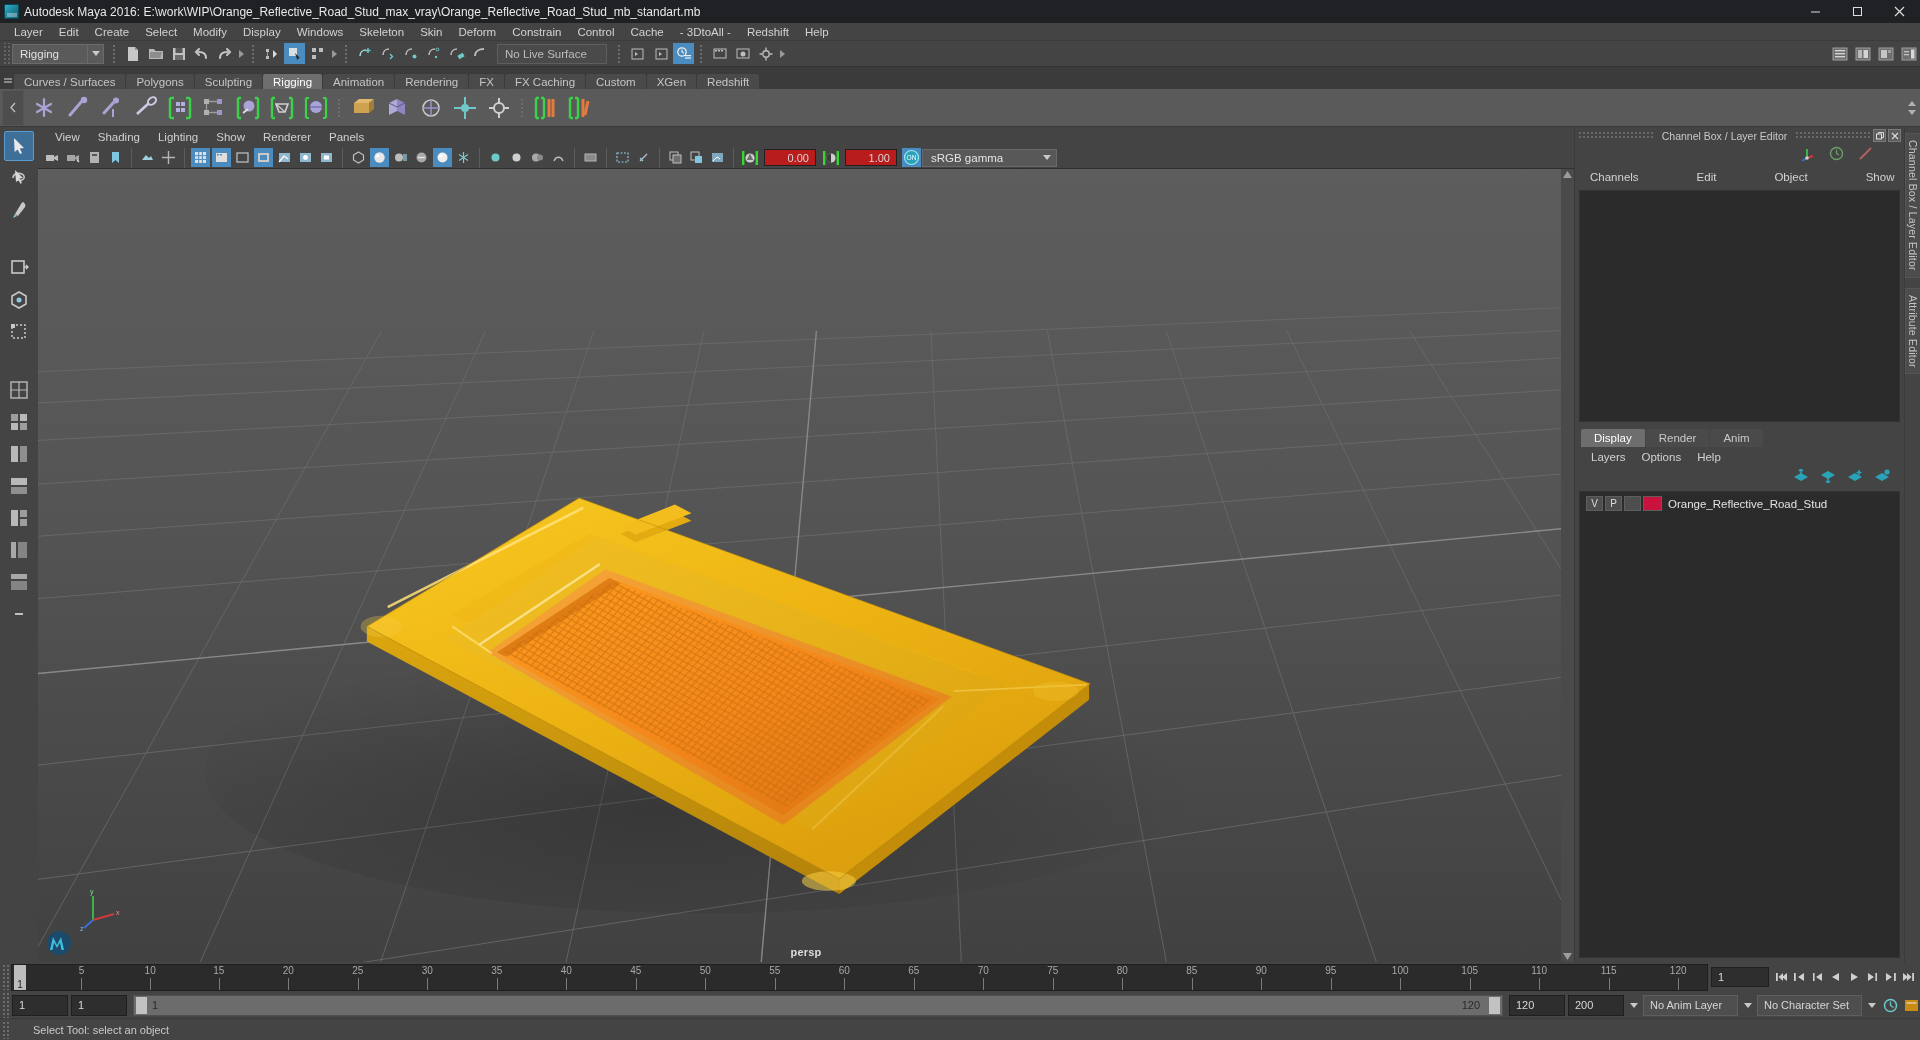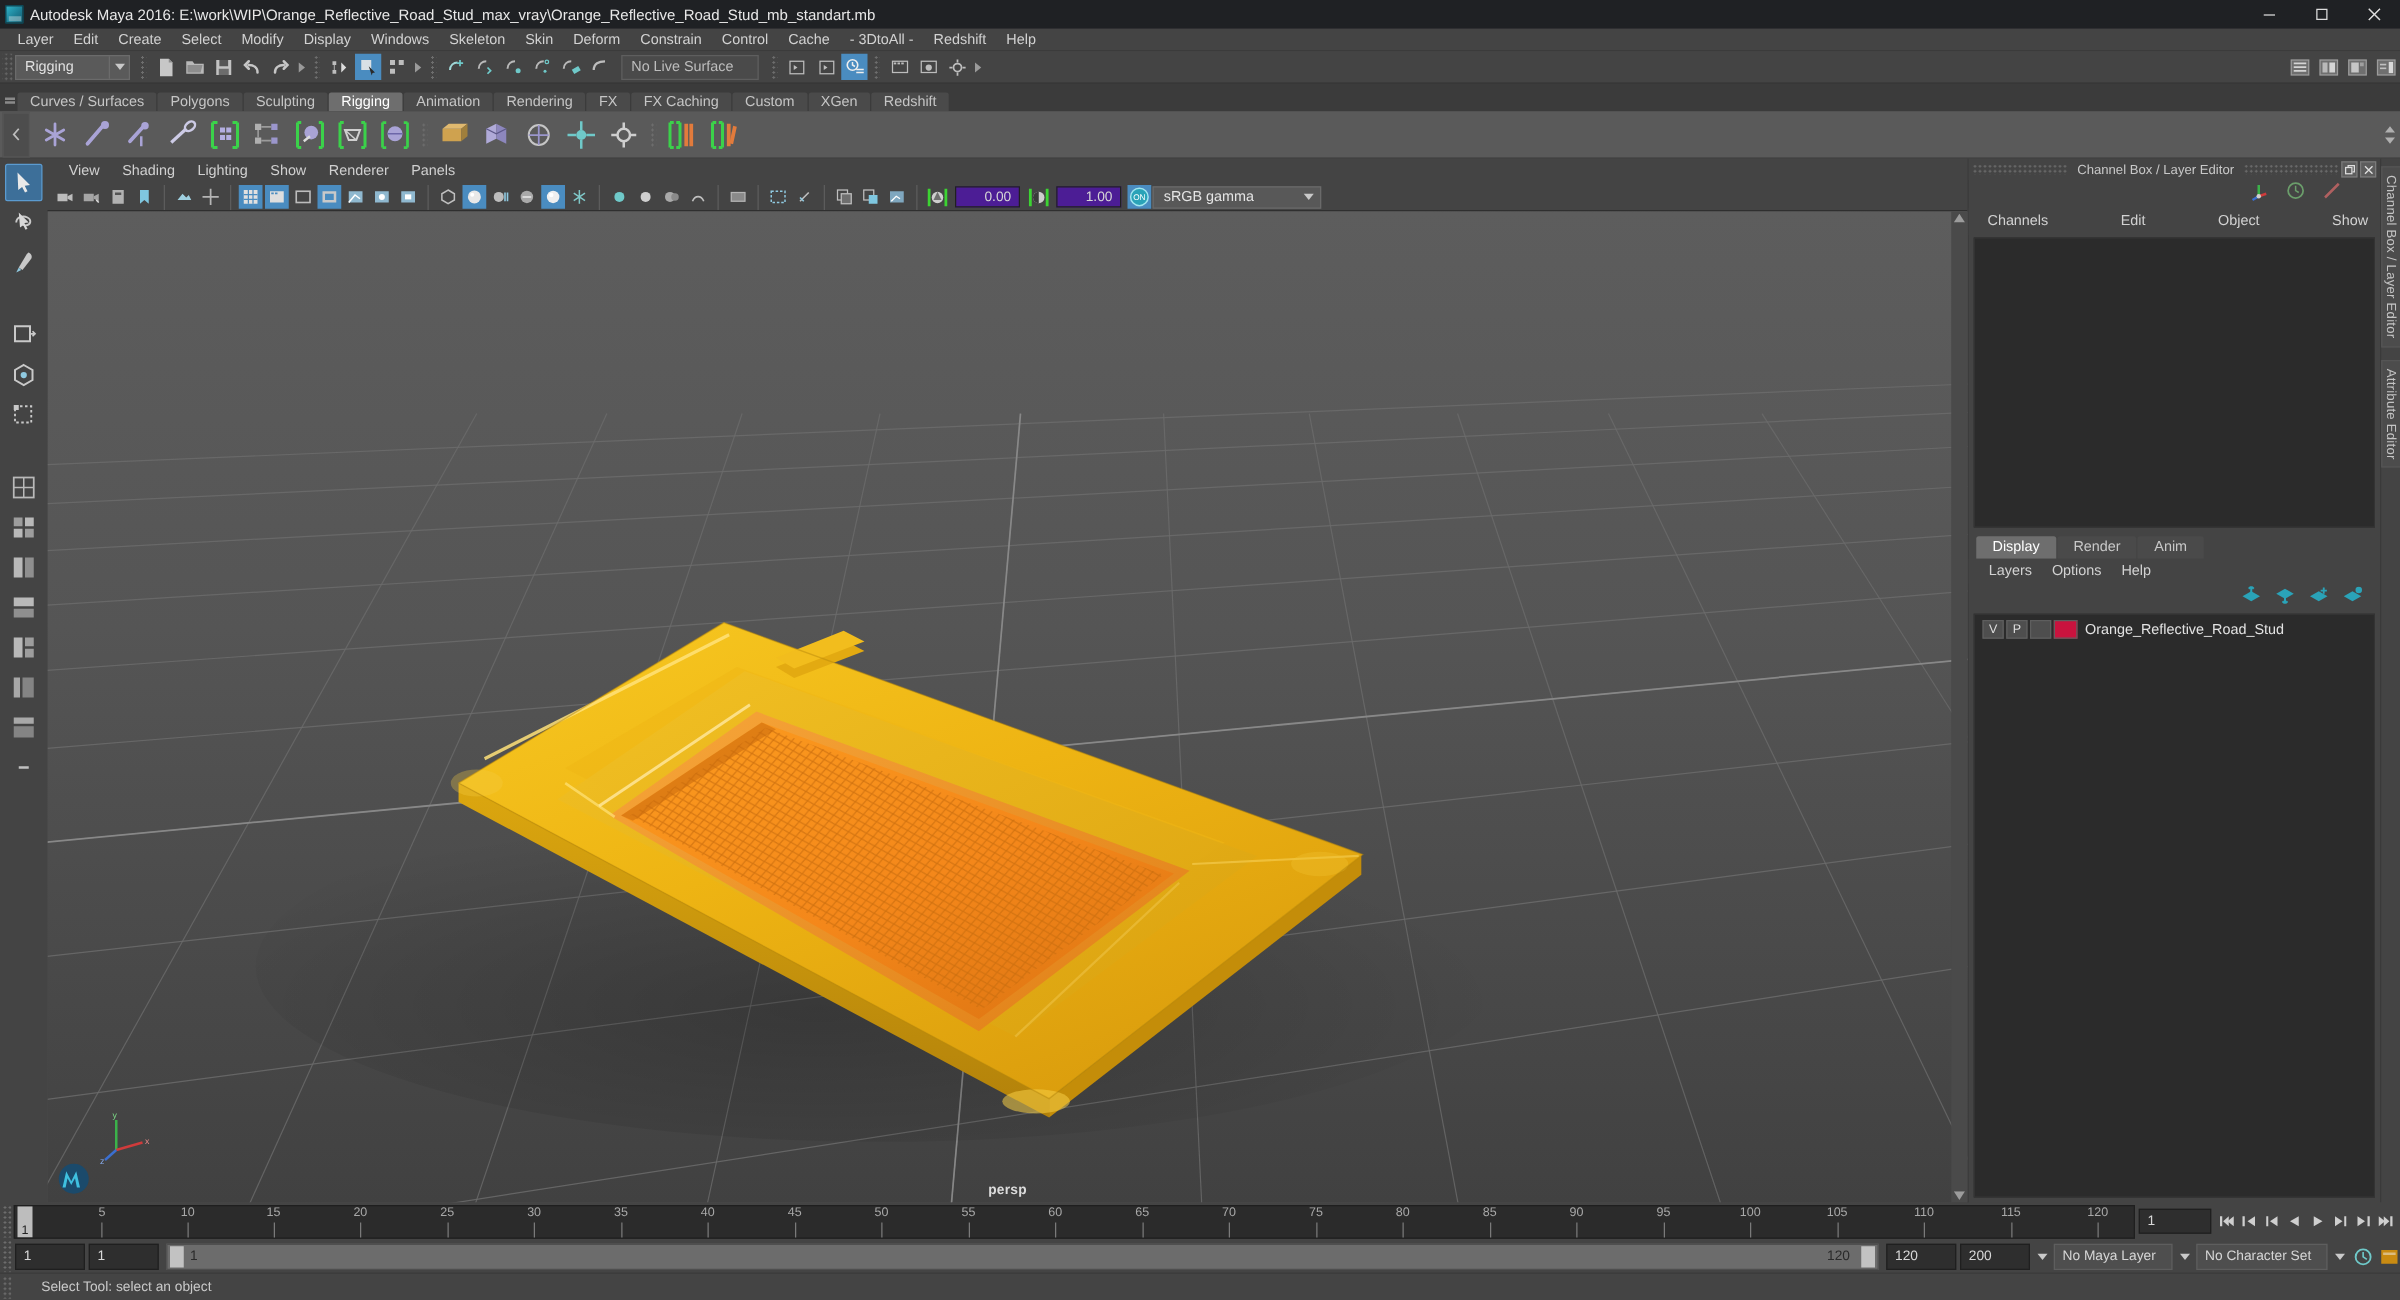--- a/index.html
+++ b/index.html
@@ -142,21 +142,21 @@
   }
   .vp-menu { font-size: 11.5px; color: #d0d0d0; padding: 0 9px; }
 
   .vp-toolbar {
     height: 22px; flex: 0 0 22px; background: #444; display: flex; align-items: center;
     padding-left: 4px; border-bottom: 1px solid #2f2f2f;
   }
   .vbtn { width: 19px; height: 19px; margin: 0 1px; display: flex; align-items: center; justify-content: center; flex:0 0 19px;}
   .vbtn.on { background: #4a8cc0; }
   .numfield {
-    height: 17px; width: 52px; background: #4c1d95; border: 1px solid #202020; color: #d6d6d6;
+    height: 17px; width: 52px; background: #b91c1c; border: 1px solid #202020; color: #d6d6d6;
     font-size: 11px; display: flex; align-items: center; justify-content: flex-end; padding-right: 6px;
     margin: 12px 4px;
   }
   .gammacombo {
     height: 18px; width: 135px; background: #585858; border: 1px solid #6a6a6a;
     display: flex; align-items: center; color: #e4e4e4; font-size: 11.5px; padding-left: 8px; margin-left: 0;
   }
   .gammacombo .arrow { margin-left:auto; width:18px; display:flex;align-items:center;justify-content:center; }
 
   
@@ -1368,21 +1368,21 @@
       <div class="rs-handle" style="left:2px"></div>
       <div class="rs-text" style="left:18px">1</div>
       <div class="rs-text" style="right:22px">120</div>
       <div class="rs-handle" style="right:2px"></div>
     </div>
     <div class="rangefield">120</div>
     <div class="rangefield">200</div>
     <div class="dropbtn">
         <i class="tri-down"></i>
       </div>
-    <div class="animlayer">No Maya Layer</div>
+    <div class="animlayer">No Anim Layer</div>
     <div class="dropbtn">
         <i class="tri-down"></i>
       </div>
     <div class="charset">No Character Set</div>
     <div class="dropbtn">
         <i class="tri-down"></i>
       </div>
     <div class="pbtn">
       <svg width="17" height="17" viewBox="0 0 17 17">
           <circle cx="8.5" cy="8.5" r="6" fill="none" stroke="#6fc9c9" stroke-width="1.5"></circle>

